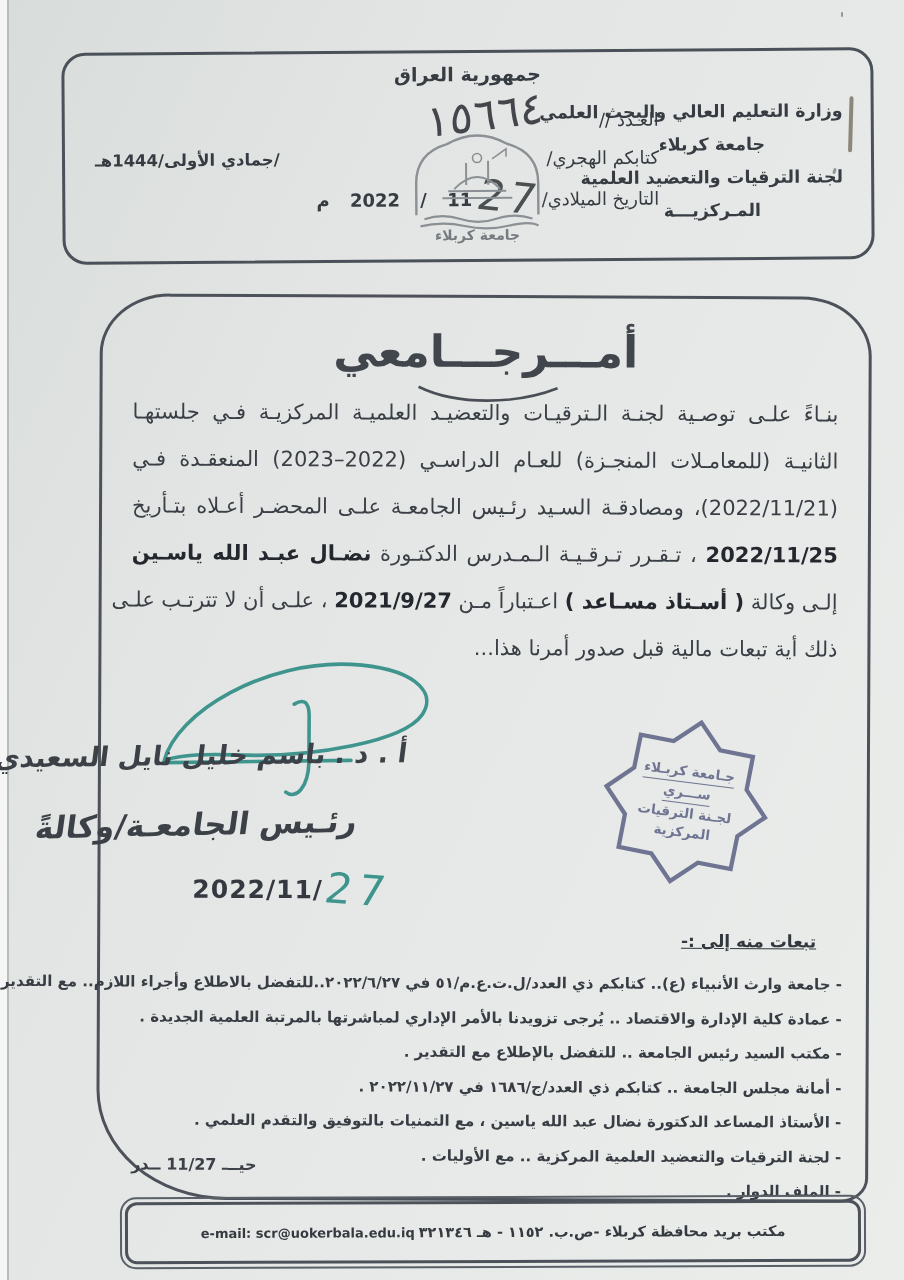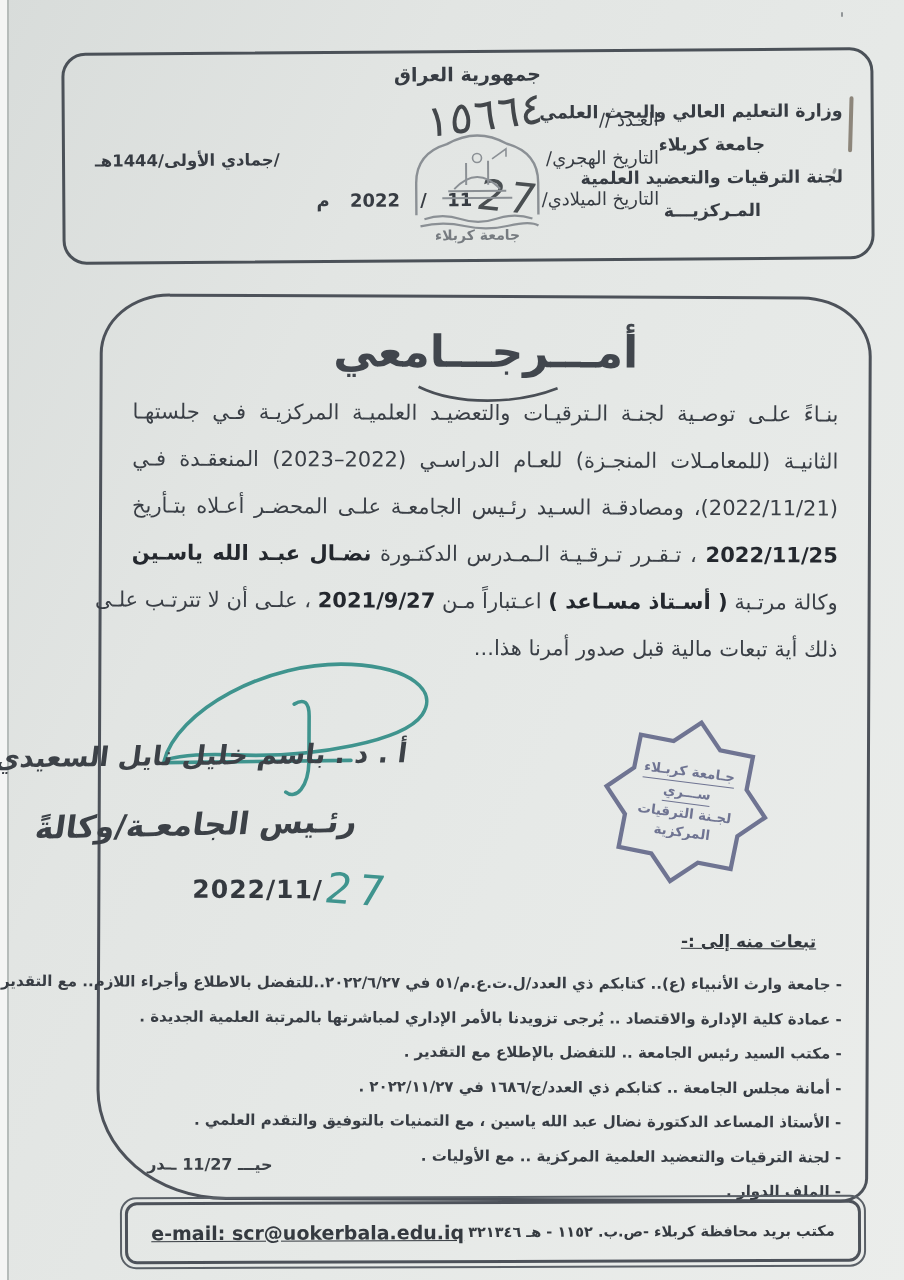--- a/index.html
+++ b/index.html
@@ -83,33 +83,33 @@
   .stamp-line{font-size:13.5px;font-weight:bold;line-height:19px;white-space:nowrap;}
   .stamp-line.u{border-bottom:1.5px solid #6f7492;padding-bottom:1px;}
 
   .copies-head{
     position:absolute;right:50px;top:632px;direction:rtl;font-size:17px;font-weight:bold;
     text-decoration:underline;color:#33383e;
   }
   .copies-list{position:absolute;right:24px;top:668px;width:730px;direction:rtl;}
   .copy-item{font-size:15px;font-weight:bold;color:#383d44;line-height:34.5px;white-space:nowrap;}
   .copy-item::before{content:"- ";}
-  .margin-note{position:absolute;left:48px;top:858px;font-size:16px;font-weight:bold;color:#3c4147;direction:rtl;white-space:nowrap;}
+  .margin-note{position:absolute;left:32px;top:858px;font-size:16px;font-weight:bold;color:#3c4147;direction:rtl;white-space:nowrap;}
 
   
   .ftr-box{
     position:absolute;left:120px;top:1196px;width:736px;height:62px;
     border:2px solid #5a6067;border-radius:16px;padding:3px;transform:rotate(-0.2deg);
   }
   .ftr-inner{
     width:100%;height:100%;box-sizing:border-box;border:3px solid #4d525a;border-radius:12px;
     display:flex;align-items:center;justify-content:center;direction:rtl;gap:4px;
   }
   .ftr-address{font-size:14.5px;font-weight:bold;color:#353a40;white-space:nowrap;}
-  .ftr-email{font-size:19px;font-weight:bold;color:#353a40;direction:ltr;text-decoration:underline;white-space:nowrap;}
+  .ftr-email{font-size:13px;font-weight:bold;color:#353a40;direction:ltr;white-space:nowrap;}
 </style>
 </head>
 <body>
 
 <div class="page">
   <div class="scan-edge"></div>
   <div class="speck" style="left:833px;top:168px;width:3px;height:6px;transform:rotate(20deg);"></div>
   <div class="speck" style="left:841px;top:12px;width:2px;height:5px;"></div>
 
   <div class="hdr-box">
@@ -123,21 +123,21 @@
       </div>
 
     <div class="pen-stroke" style="left:784px;top:46px;height:56px;"></div>
 
     <div class="num-rows">
       <div class="row">
         <span class="lbl">العـدد //</span>
         <span class="hand-number">١٥٦٦٤</span>
       </div>
       <div class="row row-hijri">
-        <span class="lbl">التاريخ الهجري/</span>
+        <span class="lbl">كتابكم الهجري/</span>
         <span class="hijri-val">/جمادي الأولى/1444هـ</span>
       </div>
       <div class="row row-miladi">
         <span class="lbl">التاريخ الميلادي/</span>
         <span class="hand-day-top">27</span>
         <span class="miladi-rest">11 / 2022 م</span>
       </div>
     </div>
 
     <div class="logo">
@@ -161,21 +161,21 @@
     <div class="order-title">أمـــرجـــامعي</div>
     <svg class="title-swash" width="150" height="20" viewBox="0 0 150 20">
       <path d="M6,3 C45,22 105,20 145,4" stroke="#4a4f56" stroke-width="2.6" fill="none"></path>
     </svg>
 
     <div class="order-text">
         <div class="order-line"><span>بنـاءً علـى توصـية لجنـة الـترقيـات والتعضيـد العلميـة المركزيـة فـي جلستهـا</span></div>
         <div class="order-line"><span>الثانيـة (للمعامـلات المنجـزة) للعـام الدراسـي (2022–2023) المنعقـدة فـي</span></div>
         <div class="order-line"><span>(2022/11/21)، ومصادقـة السـيد رئـيس الجامعـة علـى المحضـر أعـلاه بتـأريخ</span></div>
         <div class="order-line"><span class="b">2022/11/25</span><span> ، تـقـرر تـرقـيـة الـمـدرس الدكتـورة </span><span class="b">نضـال عبـد الله ياسـين</span></div>
-        <div class="order-line"><span>وكالة مرتـبة </span><span class="b">( أسـتاذ مسـاعد )</span><span> اعـتباراً مـن </span><span class="b">2021/9/27</span><span> ، علـى أن لا تترتـب علـى</span></div>
+        <div class="order-line"><span>إلـى وكالة </span><span class="b">( أسـتاذ مسـاعد )</span><span> اعـتباراً مـن </span><span class="b">2021/9/27</span><span> ، علـى أن لا تترتـب علـى</span></div>
         <div class="order-line"><span>ذلك أية تبعات مالية قبل صدور أمرنا هذا...</span></div>
       </div>
 
     <svg class="sig-scribble" width="310" height="170" viewBox="0 0 310 170">
       <g stroke="#3f948e" stroke-width="3.6" fill="none" stroke-linecap="round">
         <path d="M18,120 C30,70 120,18 205,22 C265,25 292,48 276,72 C258,98 170,116 88,113 C40,111 14,118 20,121 L205,118"></path>
         <path d="M148,62 C158,56 163,60 163,74 L163,118 C163,145 150,158 140,150"></path>
       </g>
     </svg>
 

